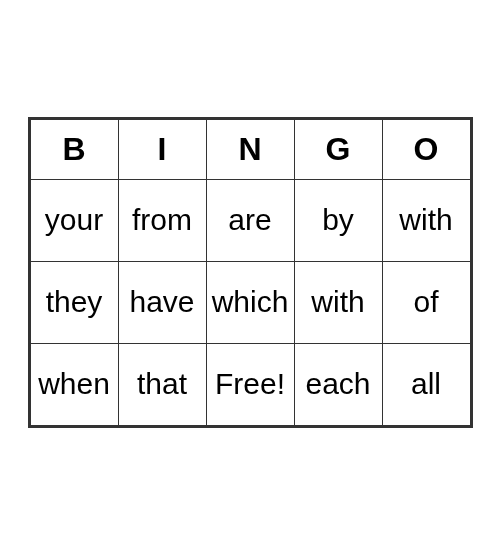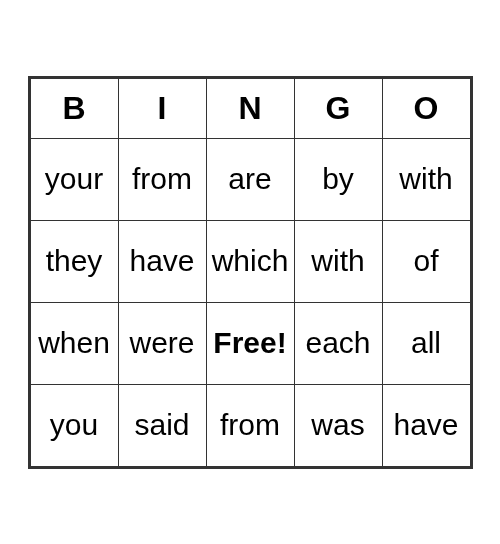--- a/index.html
+++ b/index.html
@@ -40,21 +40,21 @@
 
     .bingo-table th {
       font-size: 32px;
       font-weight: bold;
       height: 60px;
       border-bottom: 1.5px solid #333;
     }
 
     .free-cell {
       font-size: 24px;
-      font-weight: bold;
+      font-weight: normal;
     }
   </style>
 </head>
 <body>
 
 <div class="bingo-card">
   <table class="bingo-table">
     <thead>
       <tr>
       <th>B</th>
@@ -74,27 +74,20 @@
         </tr>
         <tr>
           <td>they</td>
           <td>have</td>
           <td>which</td>
           <td>with</td>
           <td>of</td>
         </tr>
         <tr>
           <td>when</td>
-          <td>were</td>
+          <td>that</td>
           <td class="free-cell">Free!</td>
           <td>each</td>
           <td>all</td>
-        </tr>
-        <tr>
-          <td>you</td>
-          <td>said</td>
-          <td>from</td>
-          <td>was</td>
-          <td>have</td>
         </tr>
       </tbody>
   </table>
 </div>
 
 </body></html>

